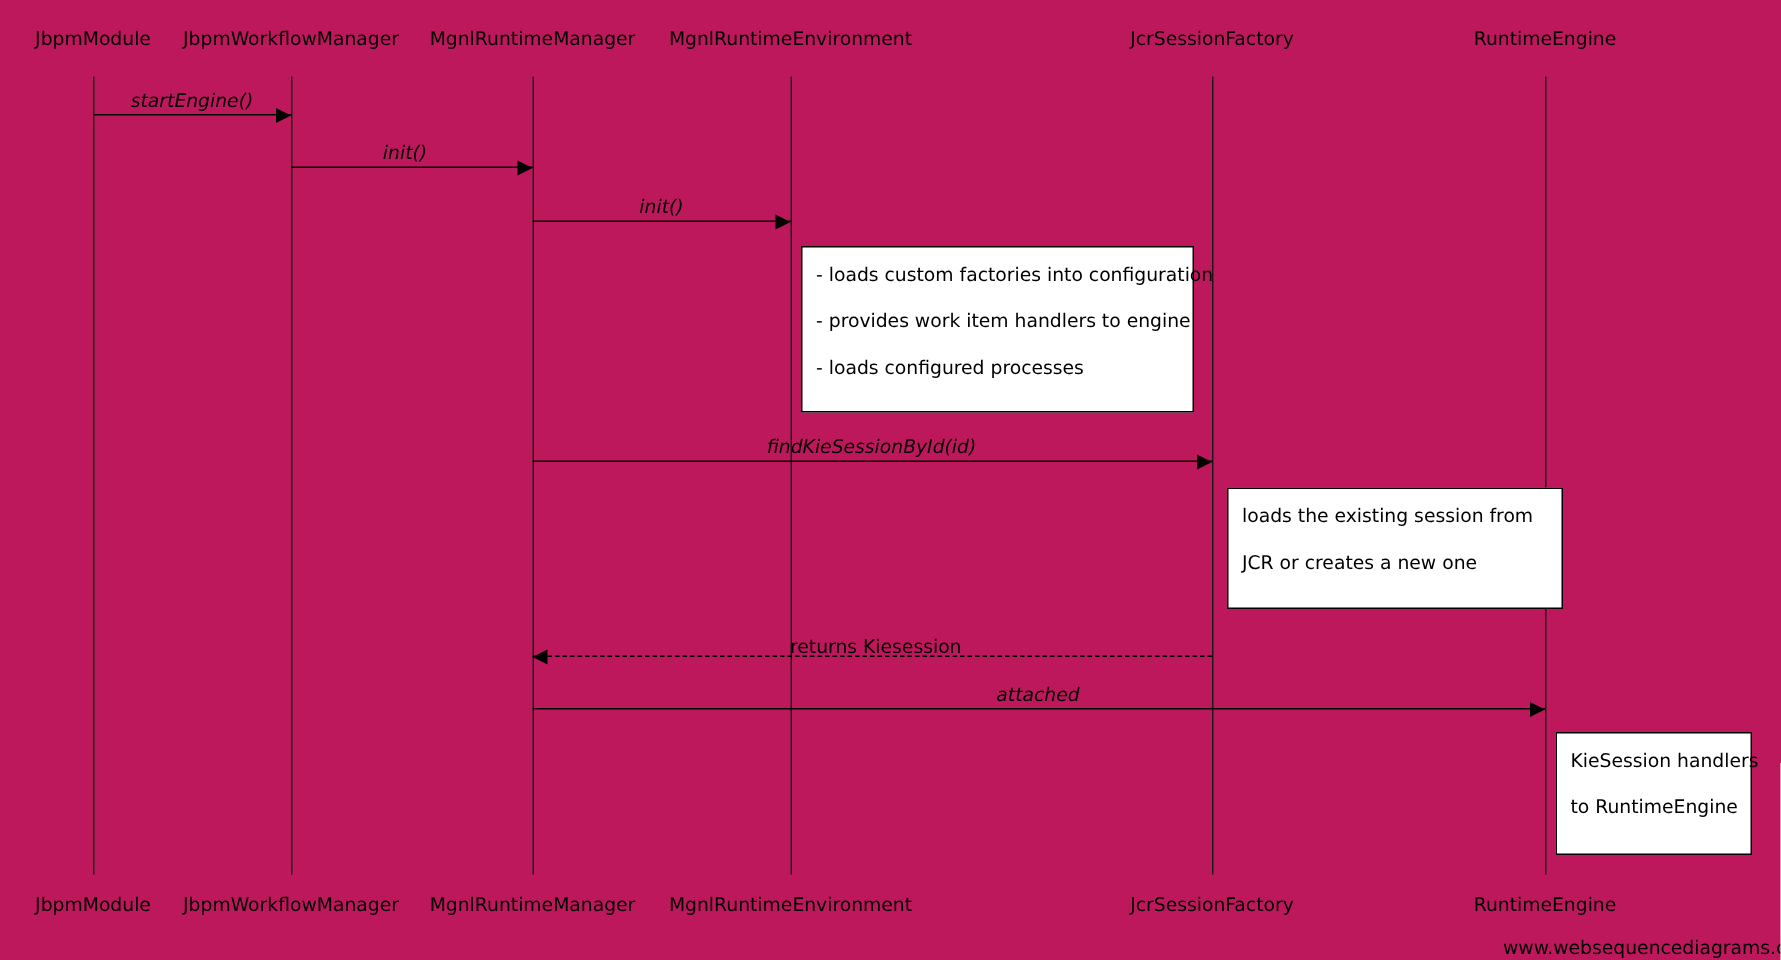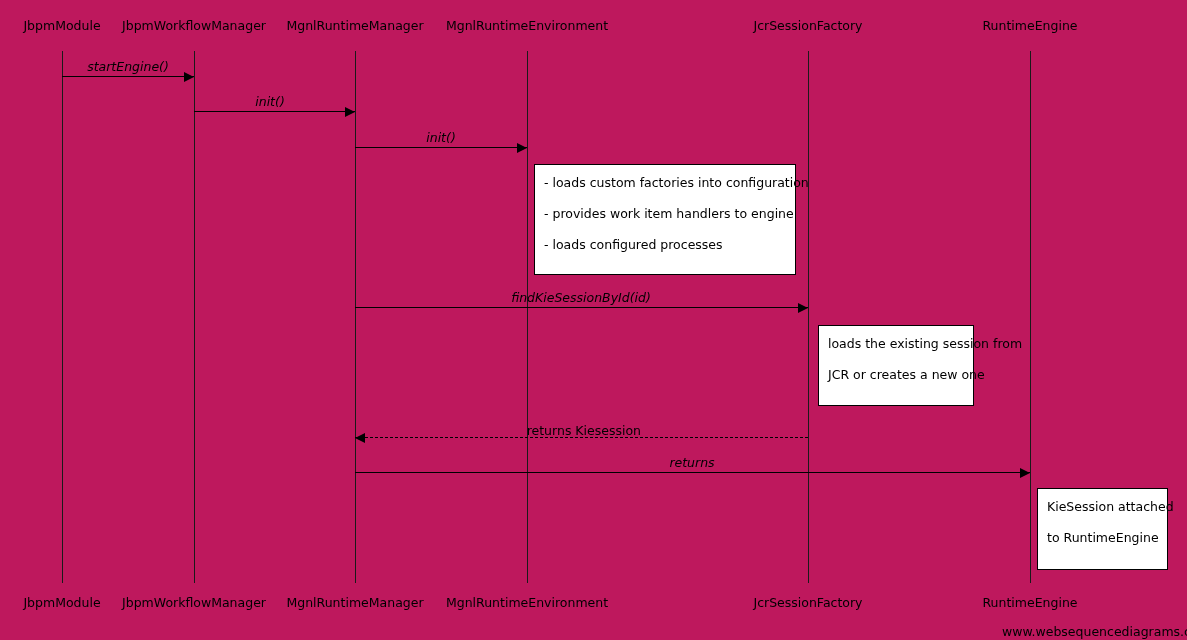--- a/index.html
+++ b/index.html
@@ -123,28 +123,28 @@
     <div class="arrow-head right" style="top: 142.5px; left: 517px;"></div>
     <div class="msg-label center" style="left: 441px; top: 131px;">init()</div>
     <div class="msg-line" style="left: 355px; top: 307px; width: 453px;"></div>
     <div class="arrow-head right" style="top: 302.5px; left: 798px;"></div>
     <div class="msg-label center" style="left: 581px; top: 291px;">findKieSessionById(id)</div>
     <div class="msg-line dashed" style="left: 355px; top: 437px; width: 453px;"></div>
     <div class="arrow-head left" style="top: 432.5px; left: 355px;"></div>
     <div class="msg-label right" style="left: 641px; top: 424px;">returns Kiesession</div>
     <div class="msg-line" style="left: 355px; top: 472px; width: 675px;"></div>
     <div class="arrow-head right" style="top: 467.5px; left: 1020px;"></div>
-    <div class="msg-label center" style="left: 692px; top: 456px;">returns</div>
+    <div class="msg-label center" style="left: 692px; top: 456px;">attached</div>
     <div class="note-box" style="left: 534px; top: 164px; width: 262px; height: 111px;">
       <div class="note-line">- loads custom factories into configuration</div>
       <div class="note-line">- provides work item handlers to engine</div>
       <div class="note-line">- loads configured processes</div>
     </div>
-    <div class="note-box" style="left: 818px; top: 325px; width: 156px; height: 81px;">
+    <div class="note-box" style="left: 818px; top: 325px; width: 224px; height: 81px;">
       <div class="note-line">loads the existing session from</div>
       <div class="note-line">JCR or creates a new one</div>
     </div>
     <div class="note-box" style="left: 1037px; top: 488px; width: 131px; height: 82px;">
-      <div class="note-line">KieSession attached</div>
+      <div class="note-line">KieSession handlers</div>
       <div class="note-line">to RuntimeEngine</div>
     </div>
     <div class="watermark" style="left: 1002px; top: 625px;">www.websequencediagrams.com</div>
   </div>
 
 </body></html>

